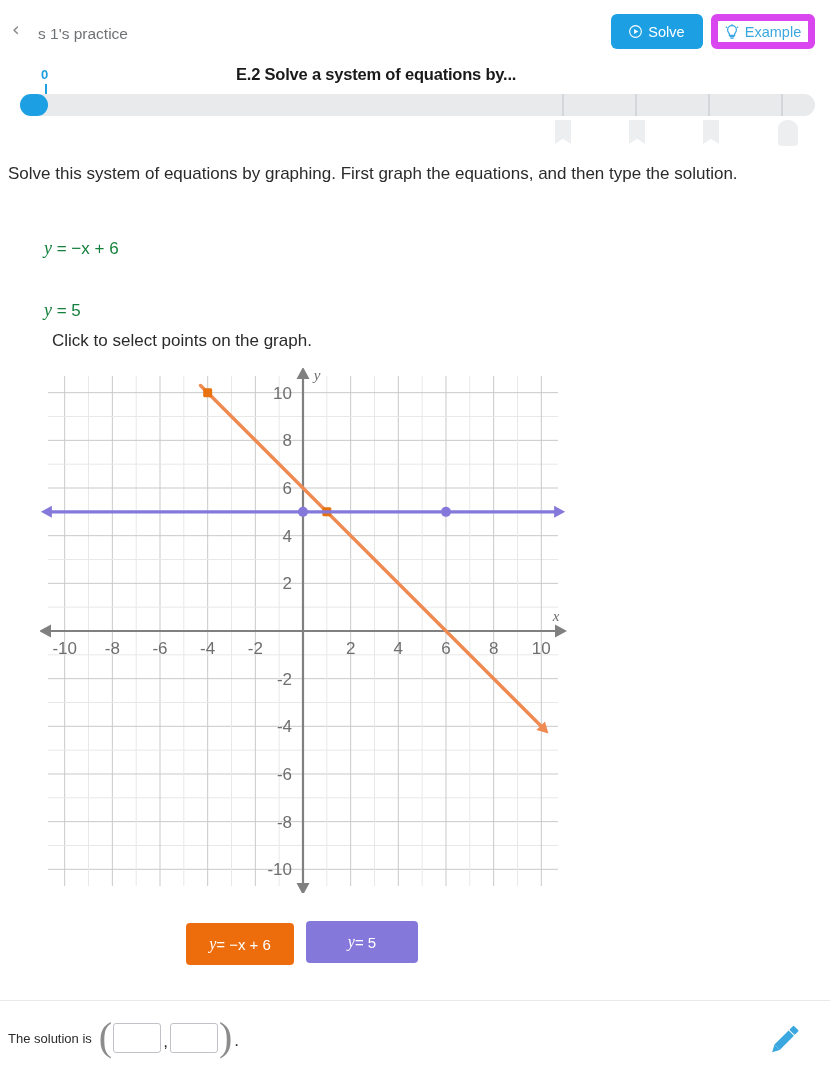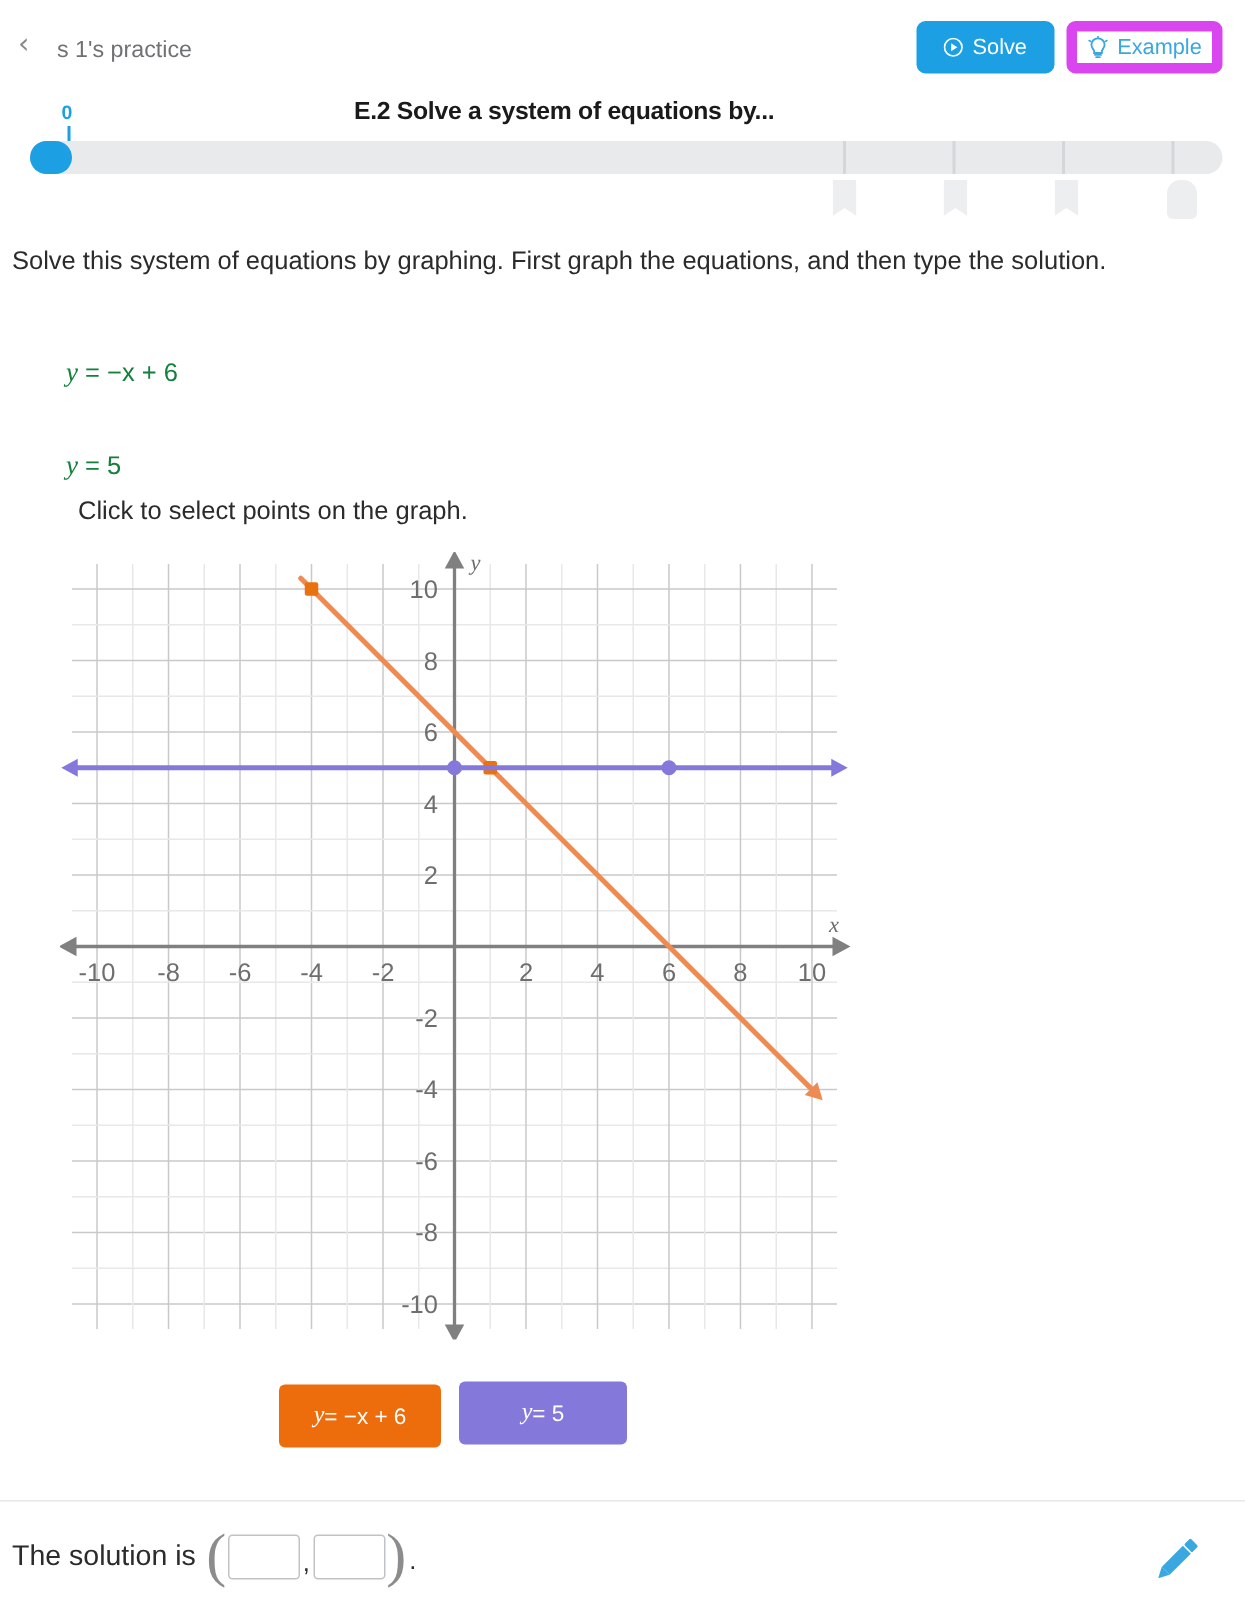--- a/index.html
+++ b/index.html
@@ -124,21 +124,21 @@
 
   
   .divider {
     position: absolute; left: 0; top: 1000px; width: 830px; height: 1px;
     background: #e6e8ea;
   }
   .solution-row {
     position: absolute; left: 8px; top: 1022px;
     display: flex; align-items: center;
   }
-  .solution-label { font-size: 19px; color: #2b2b2b; }
+  .solution-label { font-size: 13px; color: #2b2b2b; }
   .paren {
     font-size: 40px; color: #8c8c8c; font-weight: 300;
     font-family: "Liberation Serif", serif; line-height: 0.8;
     margin: 0 1px; transform: translateY(-1px);
   }
   .ans-box {
     width: 48px; height: 30px;
     border: 1px solid #bfc3c7; border-radius: 3px;
     background: #ffffff; outline: none;
     font-size: 16px; text-align: center;

